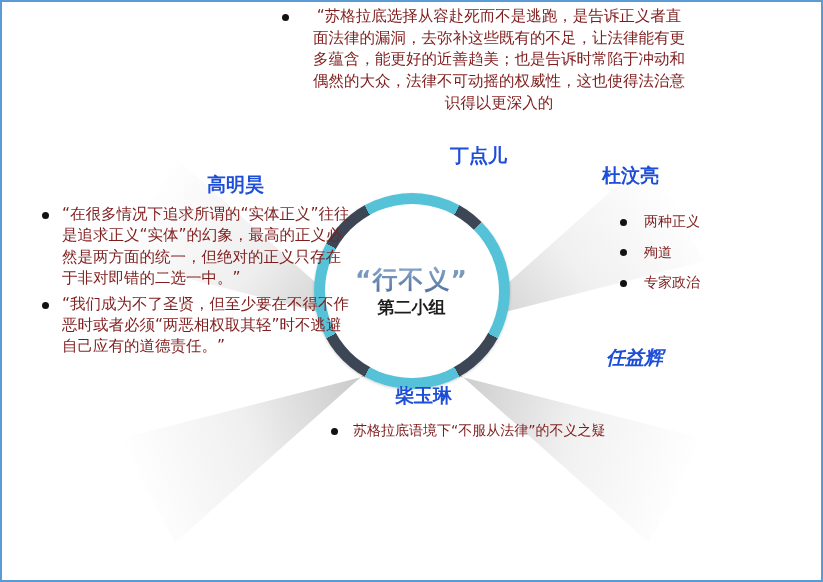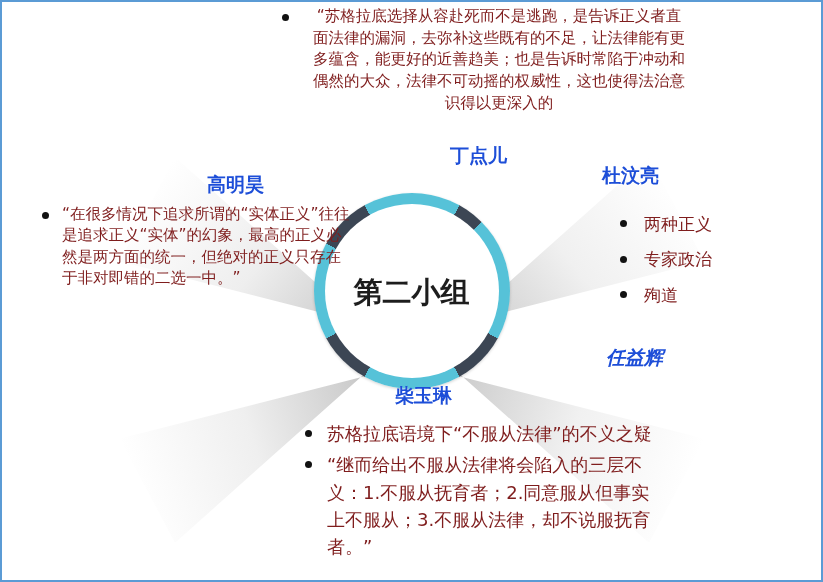--- a/index.html
+++ b/index.html
@@ -82,21 +82,21 @@
     font-weight: 700;
     letter-spacing: 1px;
     background: linear-gradient(180deg,#89A8CD 0%, #4E6F9B 100%);
     -webkit-background-clip: text;
     background-clip: text;
     color: #5E7FAB;
     -webkit-text-fill-color: transparent;
   }
   #hub-sub {
     display: block;
-    font-size: 29px;
+    font-size: 17px;
     font-weight: 700;
     color: #1d1d1d;
     margin-top: 2px;
   }
 
   
   .name {
     position: absolute;
     font-size: 19px;
     font-weight: 700;
@@ -131,28 +131,28 @@
   #name-top       { top: 141px; left: 448px; }
 
   
   #name-left      { top: 170px; left: 205px; text-align: center; }
   #blk-left       { top: 202px; left: 22px; width: 330px; font-size: 15.5px; line-height: 1.38; }
   #blk-left li    { padding-left: 38px; margin-bottom: 4px; }
   #blk-left li::before { left: 18px; }
 
   
   #name-right     { top: 161px; left: 600px; }
-  #blk-right      { top: 209px; left: 606px; width: 205px; font-size: 17px; line-height: 1.55; }
+  #blk-right      { top: 209px; left: 606px; width: 205px; font-size: 14px; line-height: 1.55; }
   #blk-right li   { padding-left: 36px; margin-bottom: 9px; }
   #blk-right li::before { left: 12px; top: .55em; }
   #name-right2    { top: 343px; left: 604px; font-style: italic; }
 
   
   #name-bottom    { top: 381px; left: 393px; text-align: center; }
-  #blk-bottom     { top: 418px; left: 295px; width: 360px; font-size: 18px; line-height: 1.52; }
+  #blk-bottom     { top: 418px; left: 321px; width: 360px; font-size: 14px; line-height: 1.52; }
   #blk-bottom li  { padding-left: 30px; margin-bottom: 4px; }
   #blk-bottom li::before { left: 8px; top: .55em; }
 </style>
 </head>
 <body>
 
 <div id="canvas">
 
   <div class="ribbon rb-tl">
       <div class="wedge"></div>
@@ -162,41 +162,42 @@
     </div>
   <div class="ribbon rb-bl">
       <div class="wedge"></div>
     </div>
   <div class="ribbon rb-br">
       <div class="wedge"></div>
     </div>
 
   <div id="hub">
     <div id="hub-text">
+      <span id="hub-title">“行不义”</span>
       <span id="hub-sub">第二小组</span>
     </div>
   </div>
 
   <ul class="bullets" id="blk-top">
     <li>“苏格拉底选择从容赴死而不是逃跑，是告诉正义者直面法律的漏洞，去弥补这些既有的不足，让法律能有更多蕴含，能更好的近善趋美；也是告诉时常陷于冲动和偶然的大众，法律不可动摇的权威性，这也使得法治意识得以更深入的</li>
   </ul>
   <div class="name" id="name-top">丁点儿</div>
 
   <div class="name" id="name-left">高明昊</div>
   <ul class="bullets" id="blk-left">
     <li>“在很多情况下追求所谓的“实体正义”往往是追求正义“实体”的幻象，最高的正义必然是两方面的统一，但绝对的正义只存在于非对即错的二选一中。”</li>
+    <li>“我们成为不了圣贤，但至少要在不得不作恶时或者必须“两恶相权取其轻”时不逃避自己应有的道德责任。”</li>
   </ul>
 
   <div class="name" id="name-right">杜汶亮</div>
   <ul class="bullets" id="blk-right">
     <li>两种正义</li>
+    <li>殉道</li>
     <li>专家政治</li>
-    <li>殉道</li>
   </ul>
   <div class="name" id="name-right2">任益辉</div>
 
   <div class="name" id="name-bottom">柴玉琳</div>
   <ul class="bullets" id="blk-bottom">
     <li>苏格拉底语境下“不服从法律”的不义之疑</li>
-    <li>“继而给出不服从法律将会陷入的三层不义：1.不服从抚育者；2.同意服从但事实上不服从；3.不服从法律，却不说服抚育者。”</li>
   </ul>
 
 </div>
 
 </body></html>

